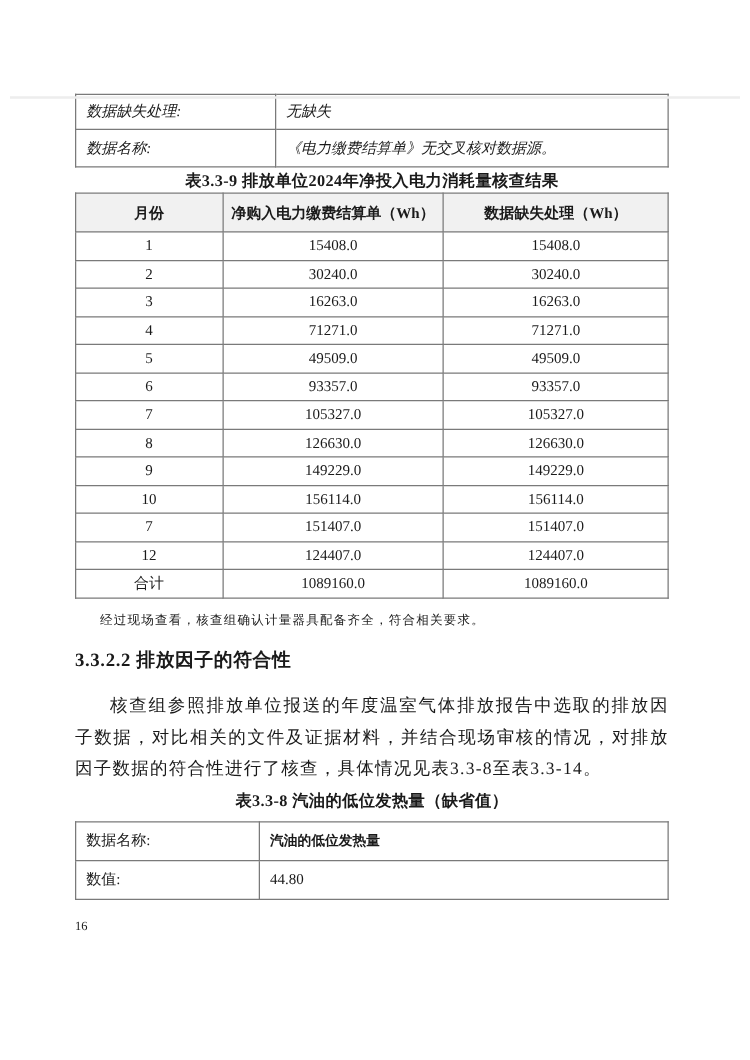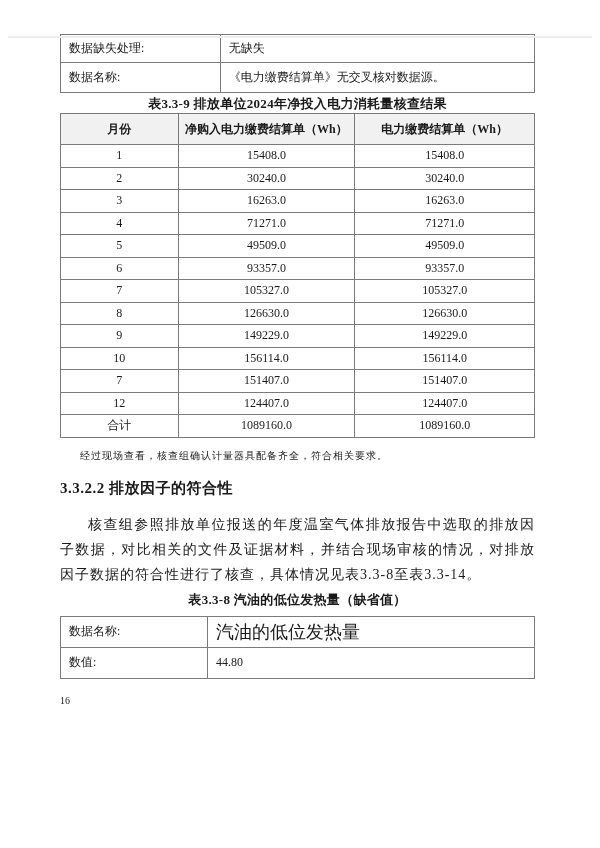--- a/index.html
+++ b/index.html
@@ -18,21 +18,21 @@
     top: 2px; left: 8px; right: 8px;
     height: 2px;
     background: #ededed;
   }
   .content { margin-left: 60px; width: 475px; }
 
   table { border-collapse: collapse; width: 100%; table-layout: fixed; }
   table, th, td { border: 1px solid #7a7a7a; }
 
   
-  .info-table { margin-top: 34px; font-size: 12px; }
+  .info-table { margin-top: 75px; font-size: 12px; font-style: italic; }
   .info-table td { vertical-align: middle; padding: 2px 8px; }
   .info-table col.lbl { width: 33.7%; }
   .info-table tr:nth-child(1) td { height: 28px; }
   .info-table tr:nth-child(2) td { height: 30px; }
   .info-table tr:nth-child(3) td { height: 38px; }
   .info-table .val-long { text-align: justify; line-height: 16px; letter-spacing: 0.3px; }
 
   
   .caption {
     margin-top: 3px;
@@ -85,21 +85,21 @@
     text-indent: 2em;
     text-align: justify;
     letter-spacing: 1px;
   }
   .caption2 { margin-top: 5px; }
 
   
   .small-table { margin-top: 9px; font-size: 12px; }
   .small-table col.lbl { width: 31%; }
   .small-table td { height: 31px; vertical-align: middle; padding: 2px 8px; }
-  .small-table .bold-val { font-weight: normal; font-size: 18px; }
+  .small-table .bold-val { font-weight: bold; font-size: 11px; }
 
   
   .page-number {
     margin-top: 16px;
     text-align: left;
     font-size: 10px;
     color: #1a1a1a;
   }
 </style>
 </head>
@@ -132,21 +132,21 @@
     <table class="main-table">
       <colgroup>
           <col class="c1">
           <col class="c2">
           <col class="c3">
         </colgroup>
       <thead>
         <tr>
           <th>月份</th>
           <th>净购入电力缴费结算单（Wh）</th>
-          <th>电力缴费结算单（Wh）</th>
+          <th>数据缺失处理（Wh）</th>
         </tr>
       </thead>
       <tbody>
           <tr>
             <td>1</td>
             <td>15408.0</td>
             <td>15408.0</td>
           </tr>
           <tr>
             <td>2</td>

